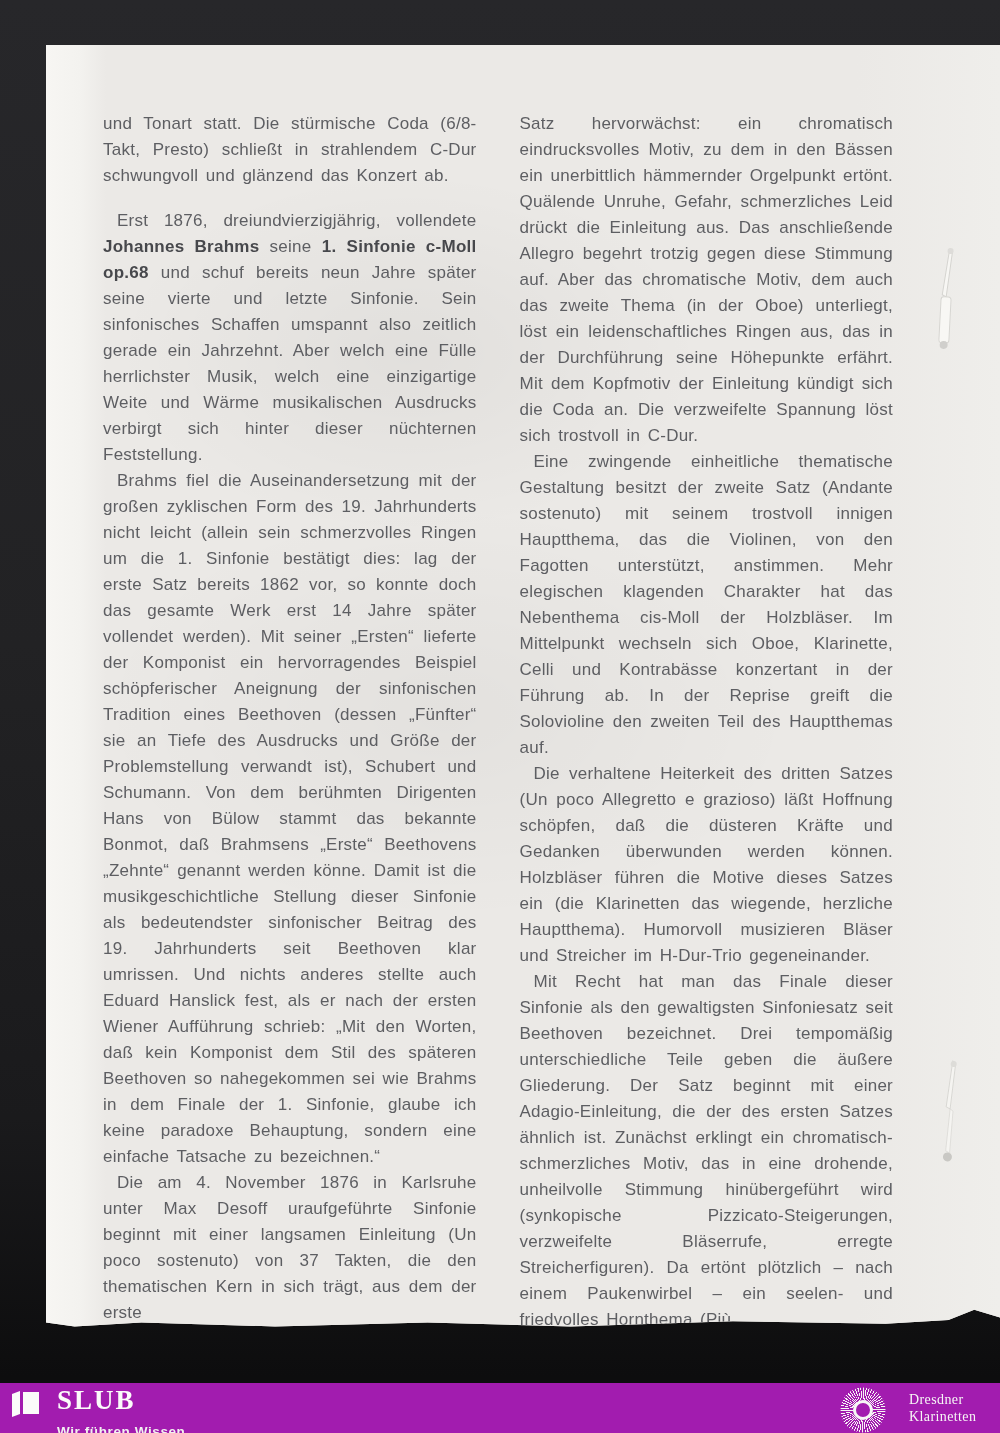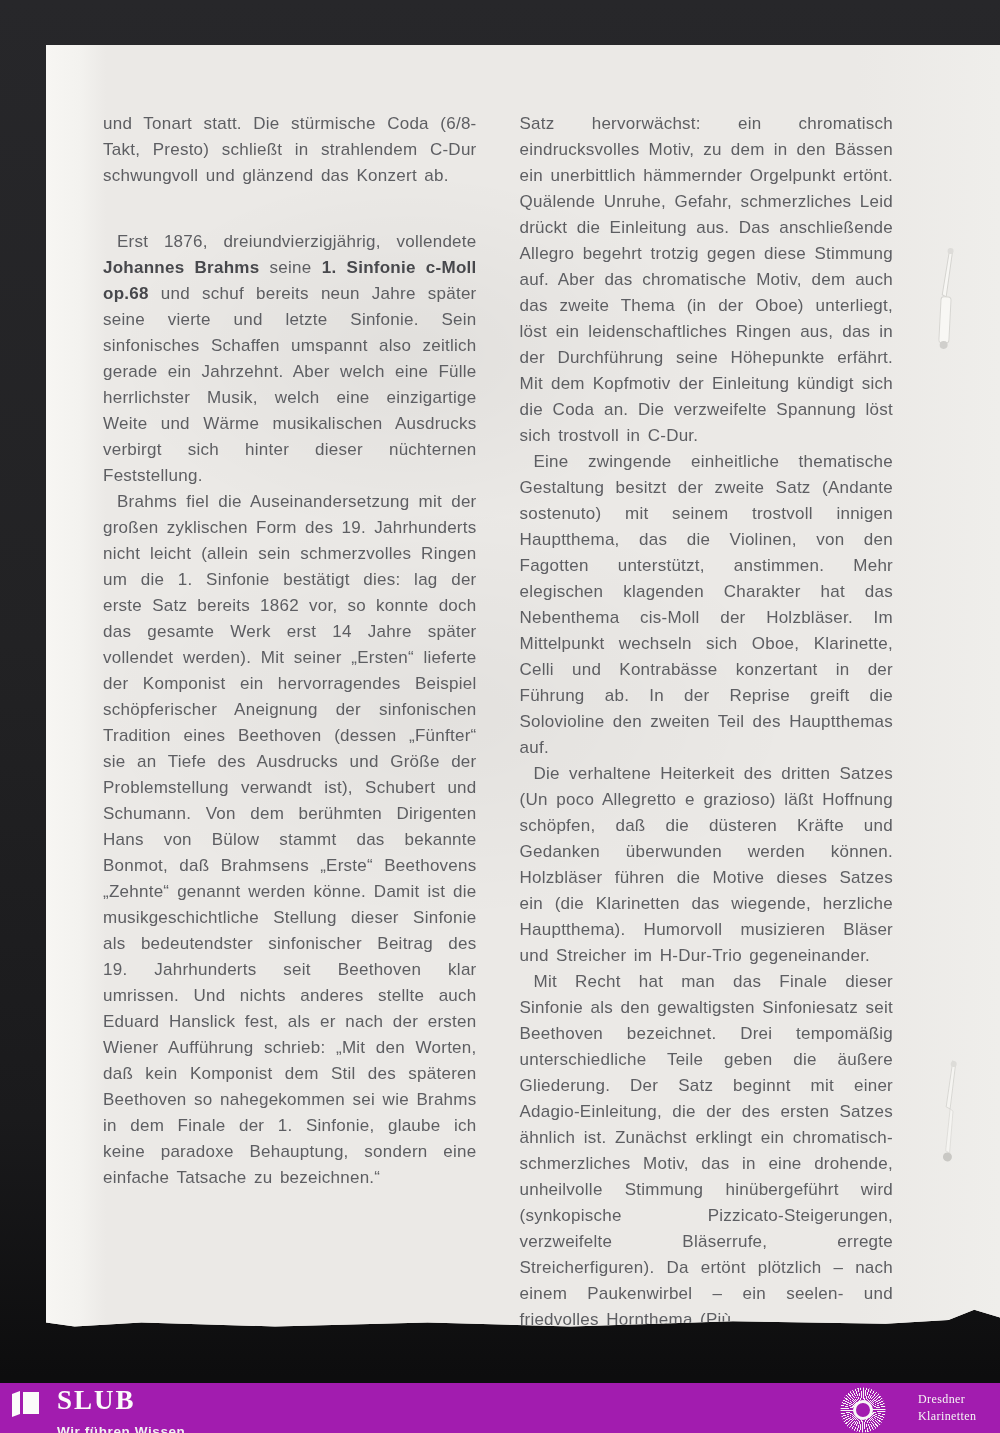--- a/index.html
+++ b/index.html
@@ -25,21 +25,21 @@
     position:absolute;left:57px;top:66px;width:790px;
     display:flex;gap:43px;
   }
   .col{flex:1 1 0;min-width:0;}
   .col p{
     margin:0;
     font-size:17px;line-height:26px;color:#5d5e62;
     text-align:justify;letter-spacing:0.25px;word-spacing:2.5px;
   }
   .col p.indent{text-indent:14px;}
-  .col p.gap{margin-top:40px;}
+  .col p.gap{margin-top:19px;}
   .b{font-weight:bold;color:#47484c;}
   
   .staple{position:absolute;width:26px;height:110px;opacity:0.95;}
   .staple.s1{left:888px;top:200px;transform:rotate(3deg);}
   .staple.s2{left:892px;top:1012px;transform:rotate(2deg);}
   
   .footer{
     position:absolute;left:0;top:1383px;width:1000px;height:50px;
     background:#a21caf;color:#f4f4f3;
   }
@@ -60,34 +60,35 @@
     position:absolute;inset:0;border-radius:50%;
     background:repeating-conic-gradient(from 0deg,#f6f6f5 0deg 2.6deg,rgba(0,0,0,0) 2.6deg 7.2deg);
     -webkit-mask:radial-gradient(circle,rgba(0,0,0,0) 0 9px,#000 10px 22px,rgba(0,0,0,0) 23px);
     mask:radial-gradient(circle,rgba(0,0,0,0) 0 9px,#000 10px 22px,rgba(0,0,0,0) 23px);
   }
   .ph-ring{
     position:absolute;left:13px;top:13px;width:14px;height:14px;
     border:3px solid #f6f6f5;border-radius:50%;
   }
   .ph-text{
-    margin-left:32px;font-family:"Liberation Serif",serif;
-    font-size:12px;line-height:17px;letter-spacing:0.4px;color:#f6f6f5;
+    margin-left:23px;font-family:"Liberation Serif",serif;
+    font-size:14px;line-height:17px;letter-spacing:0.4px;color:#f6f6f5;
   }
 </style>
 </head>
 <body>
 
 <div class="paper">
 
   <div class="content">
     <div class="col">
       <p>und Tonart statt. Die stürmische Coda (6/8-Takt, Presto) schließt in strahlendem C-Dur schwungvoll und glänzend das Konzert ab.</p>
       <p class="gap indent"><span>Erst 1876, dreiundvierzigjährig, vollendete </span><span class="b">Johannes Brahms</span><span> seine </span><span class="b">1. Sinfonie c-Moll op.68</span><span> und schuf bereits neun Jahre später seine vierte und letzte Sinfonie. Sein sinfonisches Schaffen umspannt also zeitlich gerade ein Jahrzehnt. Aber welch eine Fülle herrlichster Musik, welch eine einzigartige Weite und Wärme musikalischen Ausdrucks verbirgt sich hinter dieser nüchternen Feststellung.</span></p>
       <p class="indent">Brahms fiel die Auseinandersetzung mit der großen zyklischen Form des 19. Jahrhunderts nicht leicht (allein sein schmerzvolles Ringen um die 1. Sinfonie bestätigt dies: lag der erste Satz bereits 1862 vor, so konnte doch das gesamte Werk erst 14 Jahre später vollendet werden). Mit seiner „Ersten“ lieferte der Komponist ein hervorragendes Beispiel schöpferischer Aneignung der sinfonischen Tradition eines Beethoven (dessen „Fünfter“ sie an Tiefe des Ausdrucks und Größe der Problemstellung verwandt ist), Schubert und Schumann. Von dem berühmten Dirigenten Hans von Bülow stammt das bekannte Bonmot, daß Brahmsens „Erste“ Beethovens „Zehnte“ genannt werden könne. Damit ist die musikgeschichtliche Stellung dieser Sinfonie als bedeutendster sinfonischer Beitrag des 19. Jahrhunderts seit Beethoven klar umrissen. Und nichts anderes stellte auch Eduard Hanslick fest, als er nach der ersten Wiener Aufführung schrieb: „Mit den Worten, daß kein Komponist dem Stil des späteren Beethoven so nahegekommen sei wie Brahms in dem Finale der 1. Sinfonie, glaube ich keine paradoxe Behauptung, sondern eine einfache Tatsache zu bezeichnen.“</p>
+      <p class="indent">Die am 4. November 1876 in Karlsruhe unter Max Desoff uraufgeführte Sinfonie beginnt mit einer langsamen Einleitung (Un poco sostenuto) von 37 Takten, die den thematischen Kern in sich trägt, aus dem der erste</p>
     </div>
     <div class="col">
       <p>Satz hervorwächst: ein chromatisch eindrucksvolles Motiv, zu dem in den Bässen ein unerbittlich hämmernder Orgelpunkt ertönt. Quälende Unruhe, Gefahr, schmerzliches Leid drückt die Einleitung aus. Das anschließende Allegro begehrt trotzig gegen diese Stimmung auf. Aber das chromatische Motiv, dem auch das zweite Thema (in der Oboe) unterliegt, löst ein leidenschaftliches Ringen aus, das in der Durchführung seine Höhepunkte erfährt. Mit dem Kopfmotiv der Einleitung kündigt sich die Coda an. Die verzweifelte Spannung löst sich trostvoll in C-Dur.</p>
       <p class="indent">Eine zwingende einheitliche thematische Gestaltung besitzt der zweite Satz (Andante sostenuto) mit seinem trostvoll innigen Hauptthema, das die Violinen, von den Fagotten unterstützt, anstimmen. Mehr elegischen klagenden Charakter hat das Nebenthema cis-Moll der Holzbläser. Im Mittelpunkt wechseln sich Oboe, Klarinette, Celli und Kontrabässe konzertant in der Führung ab. In der Reprise greift die Solovioline den zweiten Teil des Hauptthemas auf.</p>
       <p class="indent">Die verhaltene Heiterkeit des dritten Satzes (Un poco Allegretto e grazioso) läßt Hoffnung schöpfen, daß die düsteren Kräfte und Gedanken überwunden werden können. Holzbläser führen die Motive dieses Satzes ein (die Klarinetten das wiegende, herzliche Hauptthema). Humorvoll musizieren Bläser und Streicher im H-Dur-Trio gegeneinander.</p>
       <p class="indent">Mit Recht hat man das Finale dieser Sinfonie als den gewaltigsten Sinfoniesatz seit Beethoven bezeichnet. Drei tempomäßig unterschiedliche Teile geben die äußere Gliederung. Der Satz beginnt mit einer Adagio-Einleitung, die der des ersten Satzes ähnlich ist. Zunächst erklingt ein chromatisch-schmerzliches Motiv, das in eine drohende, unheilvolle Stimmung hinübergeführt wird (synkopische Pizzicato-Steigerungen, verzweifelte Bläserrufe, erregte Streicherfiguren). Da ertönt plötzlich – nach einem Paukenwirbel – ein seelen- und friedvolles Hornthema (Più</p>
     </div>
   </div>
 
   <svg class="staple s1" viewBox="0 0 26 110">

